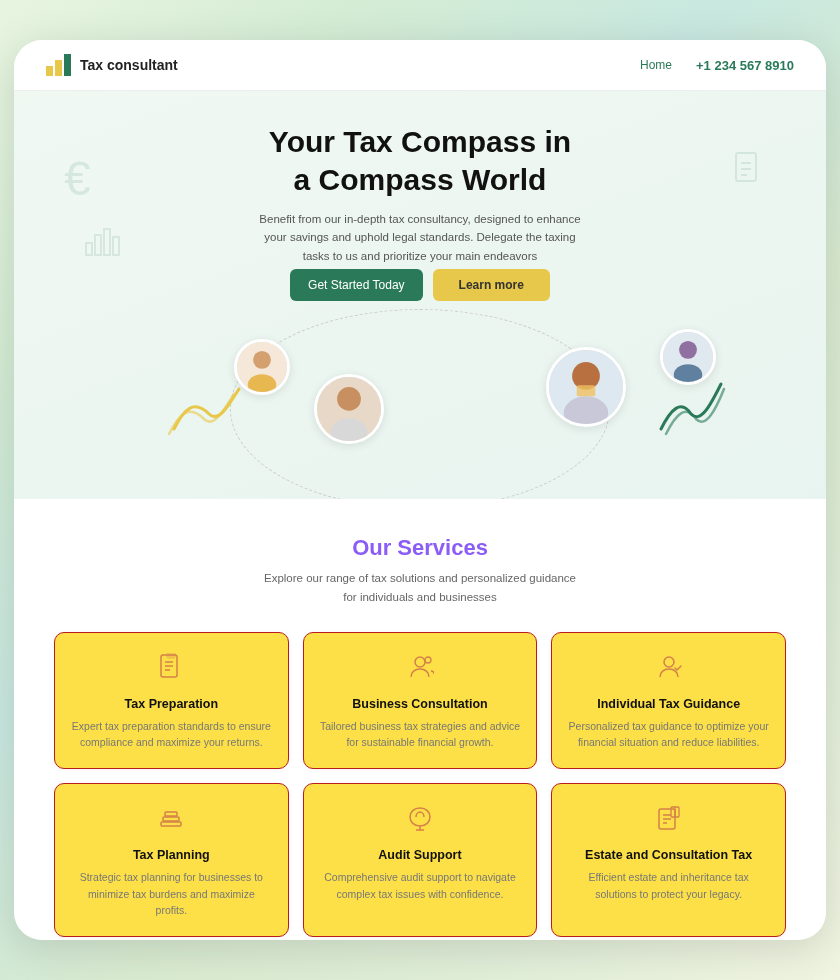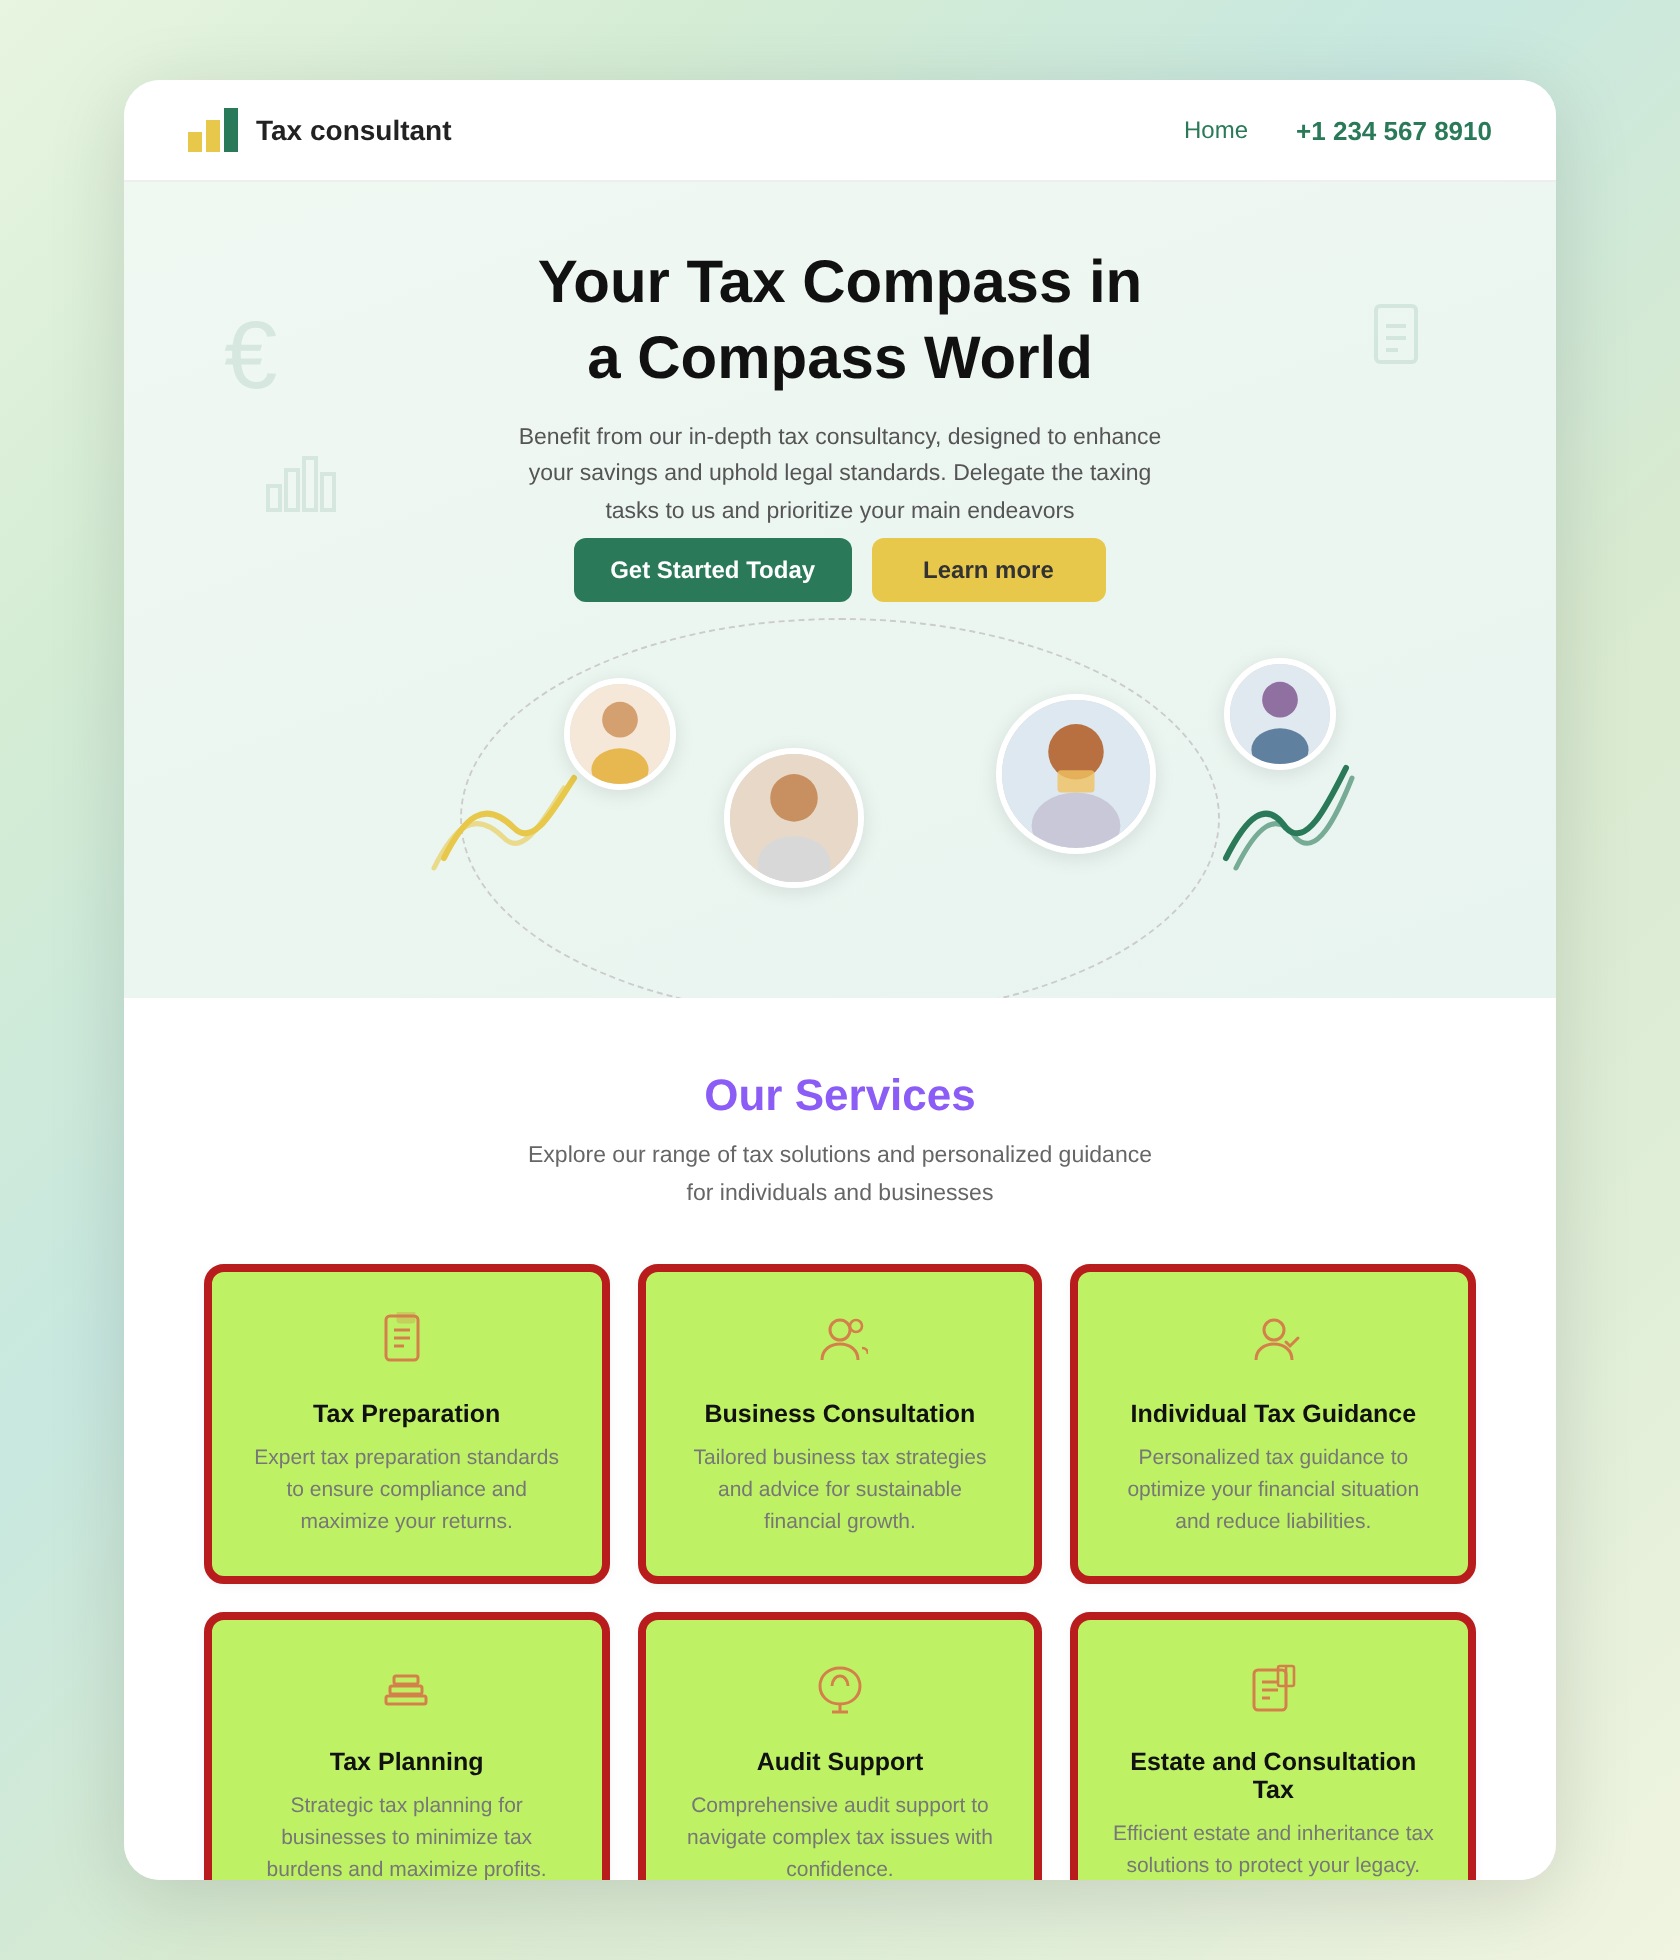--- a/index.html
+++ b/index.html
@@ -6,24 +6,24 @@
     body {
       width: 840px;
       height: 980px;
       font-family: 'Segoe UI', Arial, sans-serif;
       background: linear-gradient(135deg, #e8f5e0 0%, #d4ecd4 20%, #c8e8e0 40%, #d8ead0 60%, #e0eed8 80%, #f0f4e0 100%);
       display: flex;
       align-items: center;
       justify-content: center;
     }
     .browser-window {
-      width: 716px;
+      width: 812px;
       height: 900px;
       background: #f4f8f4;
-      border-radius: 18px;
+      border-radius: 28px;
       overflow: hidden;
       box-shadow: 0 8px 40px rgba(0,0,0,0.13);
       display: flex;
       flex-direction: column;
     }
     
     .navbar {
       background: #fff;
       display: flex;
       align-items: center;
@@ -91,21 +91,21 @@
       justify-content: center;
       margin-bottom: 18px;
     }
     .btn-primary {
       background: #2a7a5a;
       color: #fff;
       border: none;
       padding: 9px 18px;
       border-radius: 6px;
       font-size: 12px;
-      font-weight: 700;
+      font-weight: 400;
       cursor: pointer;
     }
     .btn-secondary {
       background: #e8c84a;
       color: #333;
       border: none;
       padding: 9px 26px;
       border-radius: 6px;
       font-size: 12px;
       font-weight: 600;
@@ -188,22 +188,22 @@
       max-width: 320px;
       margin: 0 auto 26px;
       line-height: 1.6;
     }
     .services-grid {
       display: grid;
       grid-template-columns: repeat(3, 1fr);
       gap: 14px;
     }
     .service-card {
-      background: #bef264;
-      border: 4px solid #b91c1c;
+      background: #fde047;
+      border: 1px solid #b91c1c;
       border-radius: 10px;
       padding: 20px 16px 18px;
       text-align: center;
       box-shadow: 0 1px 6px rgba(0,0,0,0.04);
     }
     .service-icon {
       font-size: 22px;
       margin-bottom: 10px;
       color: #d4804a;
     }

